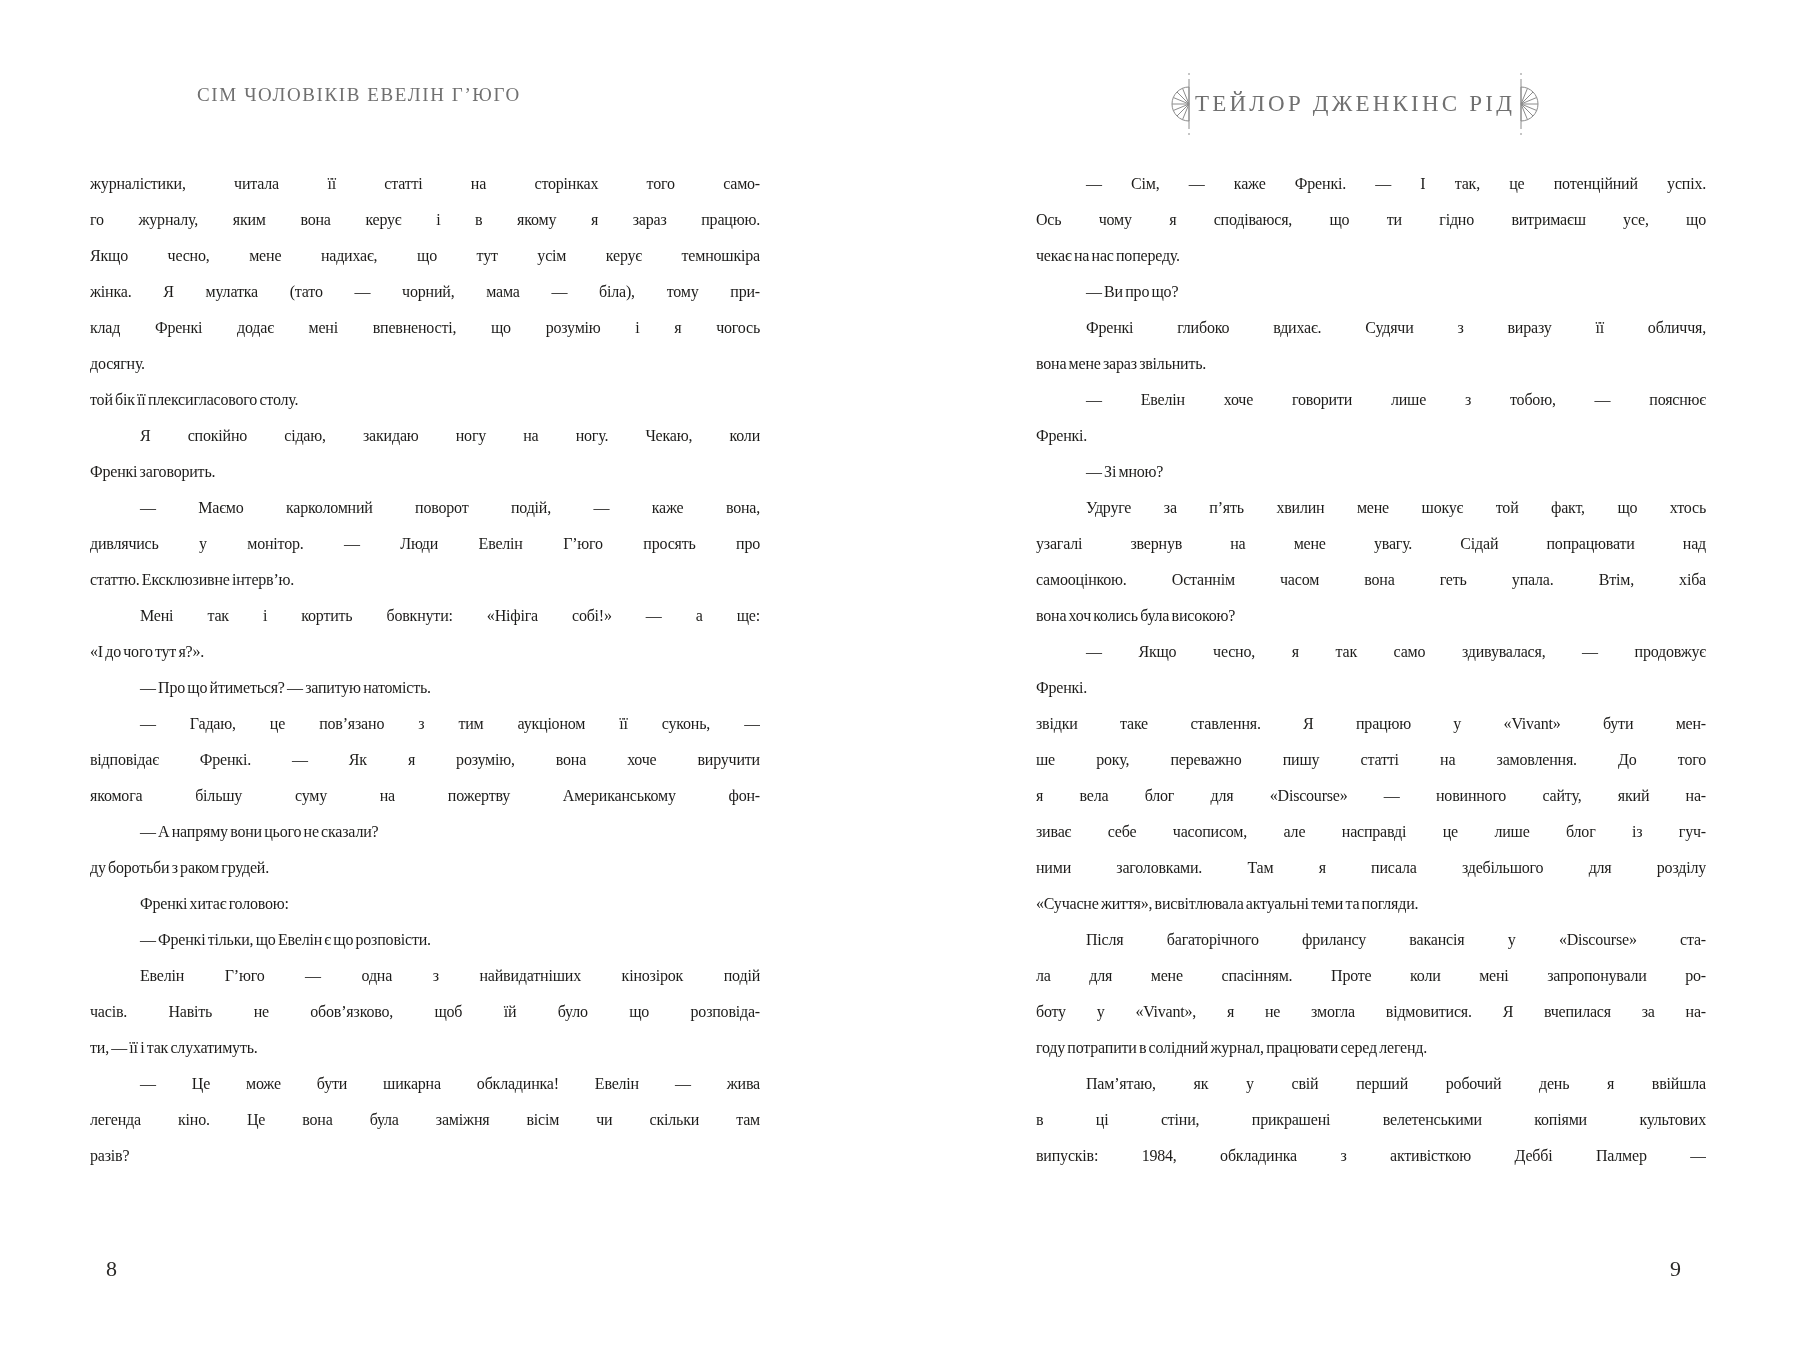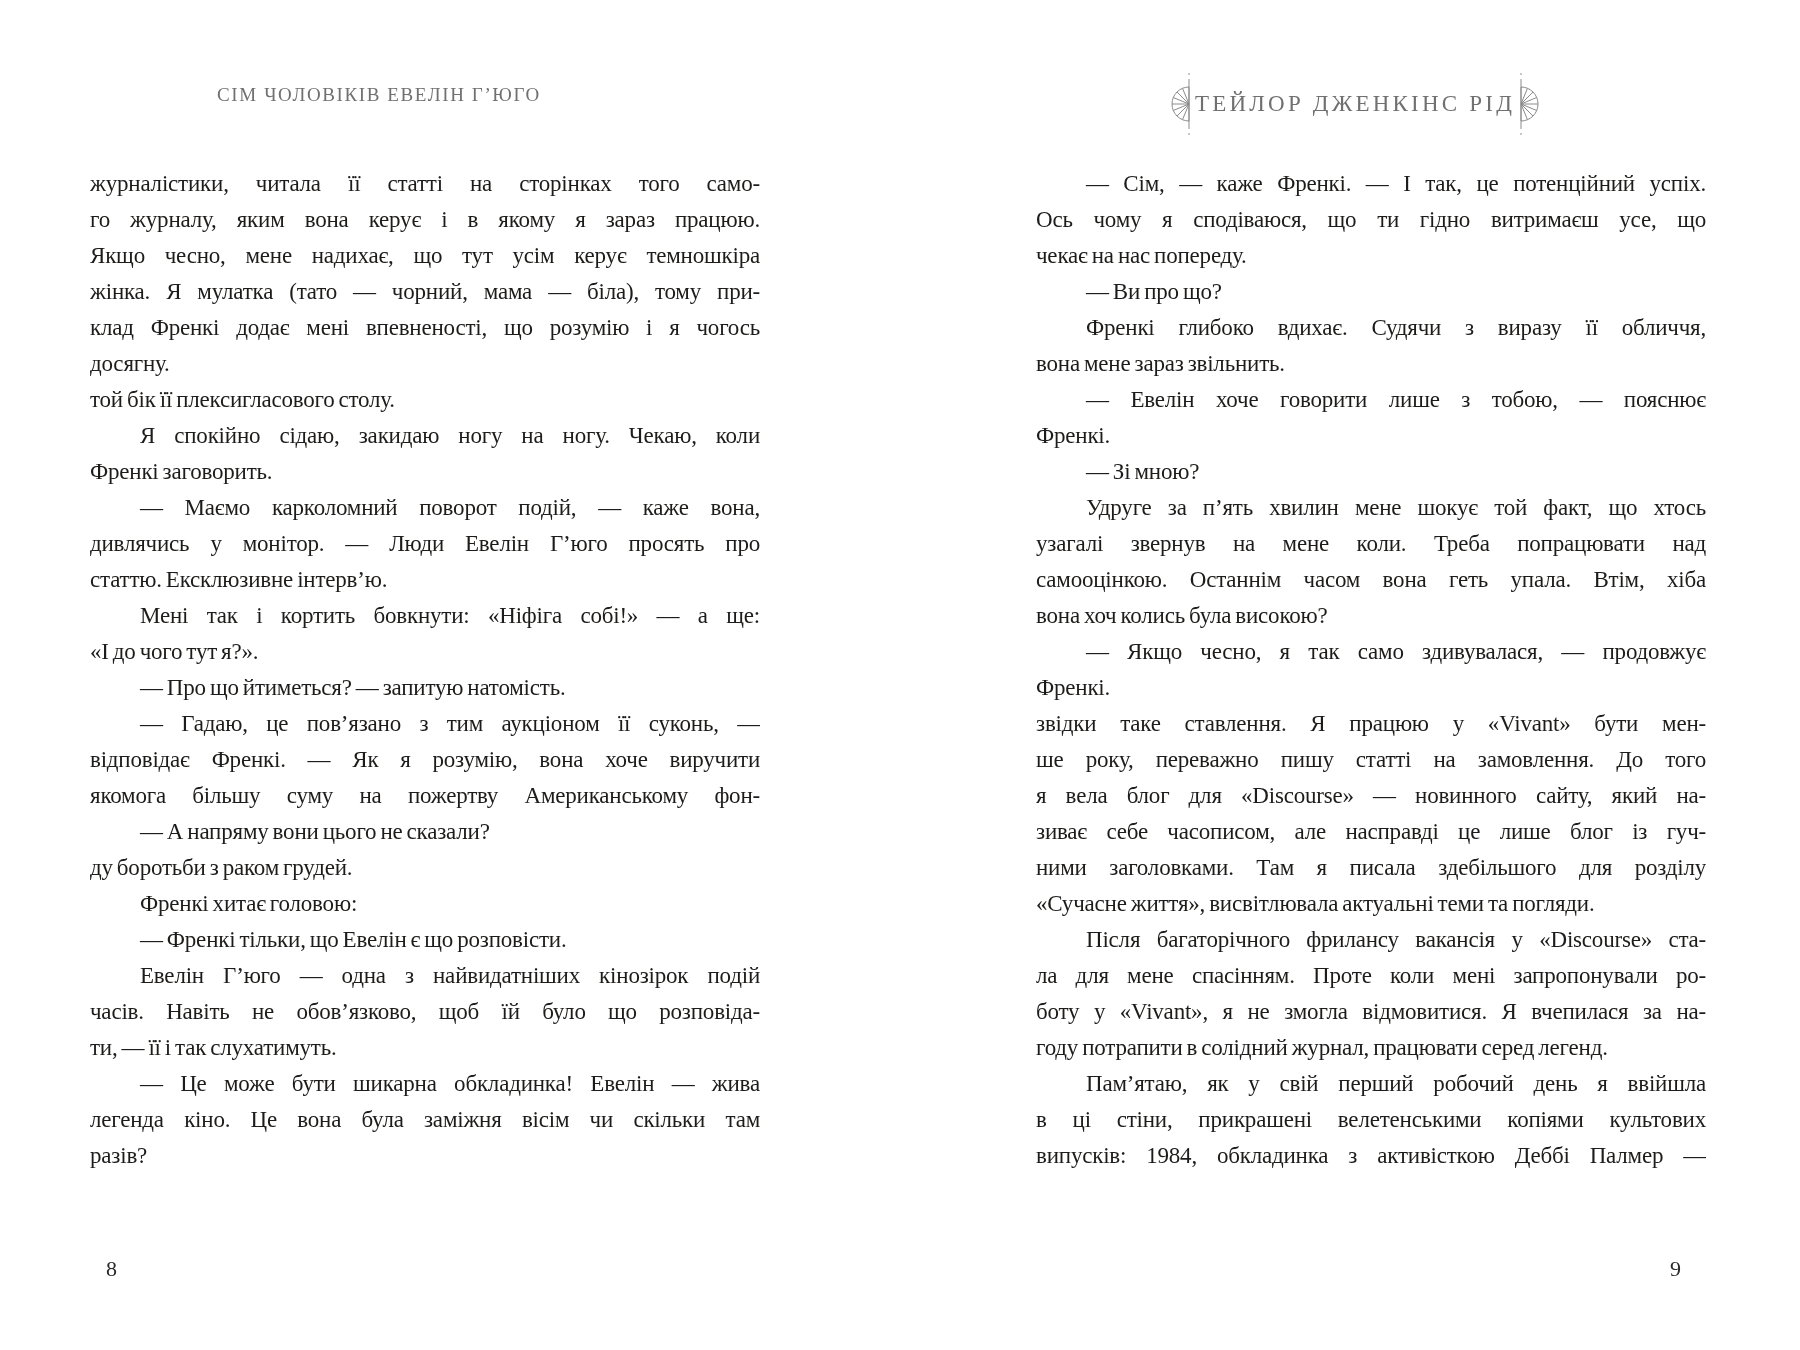--- a/index.html
+++ b/index.html
@@ -12,39 +12,39 @@
   .spread{position:absolute;inset:0;}
 
   
   .running-head{
     position:absolute;top:84px;
     color:#707070;
     text-align:center;
     white-space:nowrap;
   }
   .running-head.left{
-    left:101px;width:556px;
+    left:81px;width:556px;
     font-size:19px;letter-spacing:1.6px;
   }
   .running-head-row{
     position:absolute;top:70px;left:1035px;width:640px;height:68px;
     display:flex;align-items:center;justify-content:center;
   }
   .running-head.right{
     position:static;
     font-size:23px;letter-spacing:3.2px;
   }
   .ornament{width:26px;height:66px;flex:0 0 auto;}
   .ornament svg{display:block;}
   .ornament.mirrored svg{transform:scaleX(-1);}
 
   
   .body-text{
     position:absolute;top:166px;width:670px;
-    font-size:23px;line-height:36px;
+    font-size:16px;line-height:36px;
     letter-spacing:-0.2px;word-spacing:-1.5px;
     color:#1d1c1a;
   }
   .body-text.left{left:90px;}
   .body-text.right{left:1036px;}
   .line{
     height:36px;overflow:hidden;
     text-align:justify;
     text-align-last:justify;
   }
@@ -145,21 +145,21 @@
       <div class="line indent">— Сім, — каже Френкі. — І так, це потенційний успіх.</div>
       <div class="line">Ось чому я сподіваюся, що ти гідно витримаєш усе, що</div>
       <div class="line end">чекає на нас попереду.</div>
       <div class="line indent end">— Ви про що?</div>
       <div class="line indent">Френкі глибоко вдихає. Судячи з виразу її обличчя,</div>
       <div class="line end">вона мене зараз звільнить.</div>
       <div class="line indent">— Евелін хоче говорити лише з тобою, — пояснює</div>
       <div class="line end">Френкі.</div>
       <div class="line indent end">— Зі мною?</div>
       <div class="line indent">Удруге за п’ять хвилин мене шокує той факт, що хтось</div>
-      <div class="line">узагалі звернув на мене коли. Треба попрацювати над</div>
+      <div class="line">узагалі звернув на мене увагу. Сідай попрацювати над</div>
       <div class="line">самооцінкою. Останнім часом вона геть упала. Втім, хіба</div>
       <div class="line end">вона хоч колись була високою?</div>
       <div class="line indent">— Якщо чесно, я так само здивувалася, — продовжує</div>
       <div class="line end">Френкі.</div>
       <div class="line">звідки таке ставлення. Я працюю у «Vivant» бути мен-</div>
       <div class="line">ше року, переважно пишу статті на замовлення. До того</div>
       <div class="line">я вела блог для «Discourse» — новинного сайту, який на-</div>
       <div class="line">зиває себе часописом, але насправді це лише блог із гуч-</div>
       <div class="line">ними заголовками. Там я писала здебільшого для розділу</div>
       <div class="line end">«Сучасне життя», висвітлювала актуальні теми та погляди.</div>

